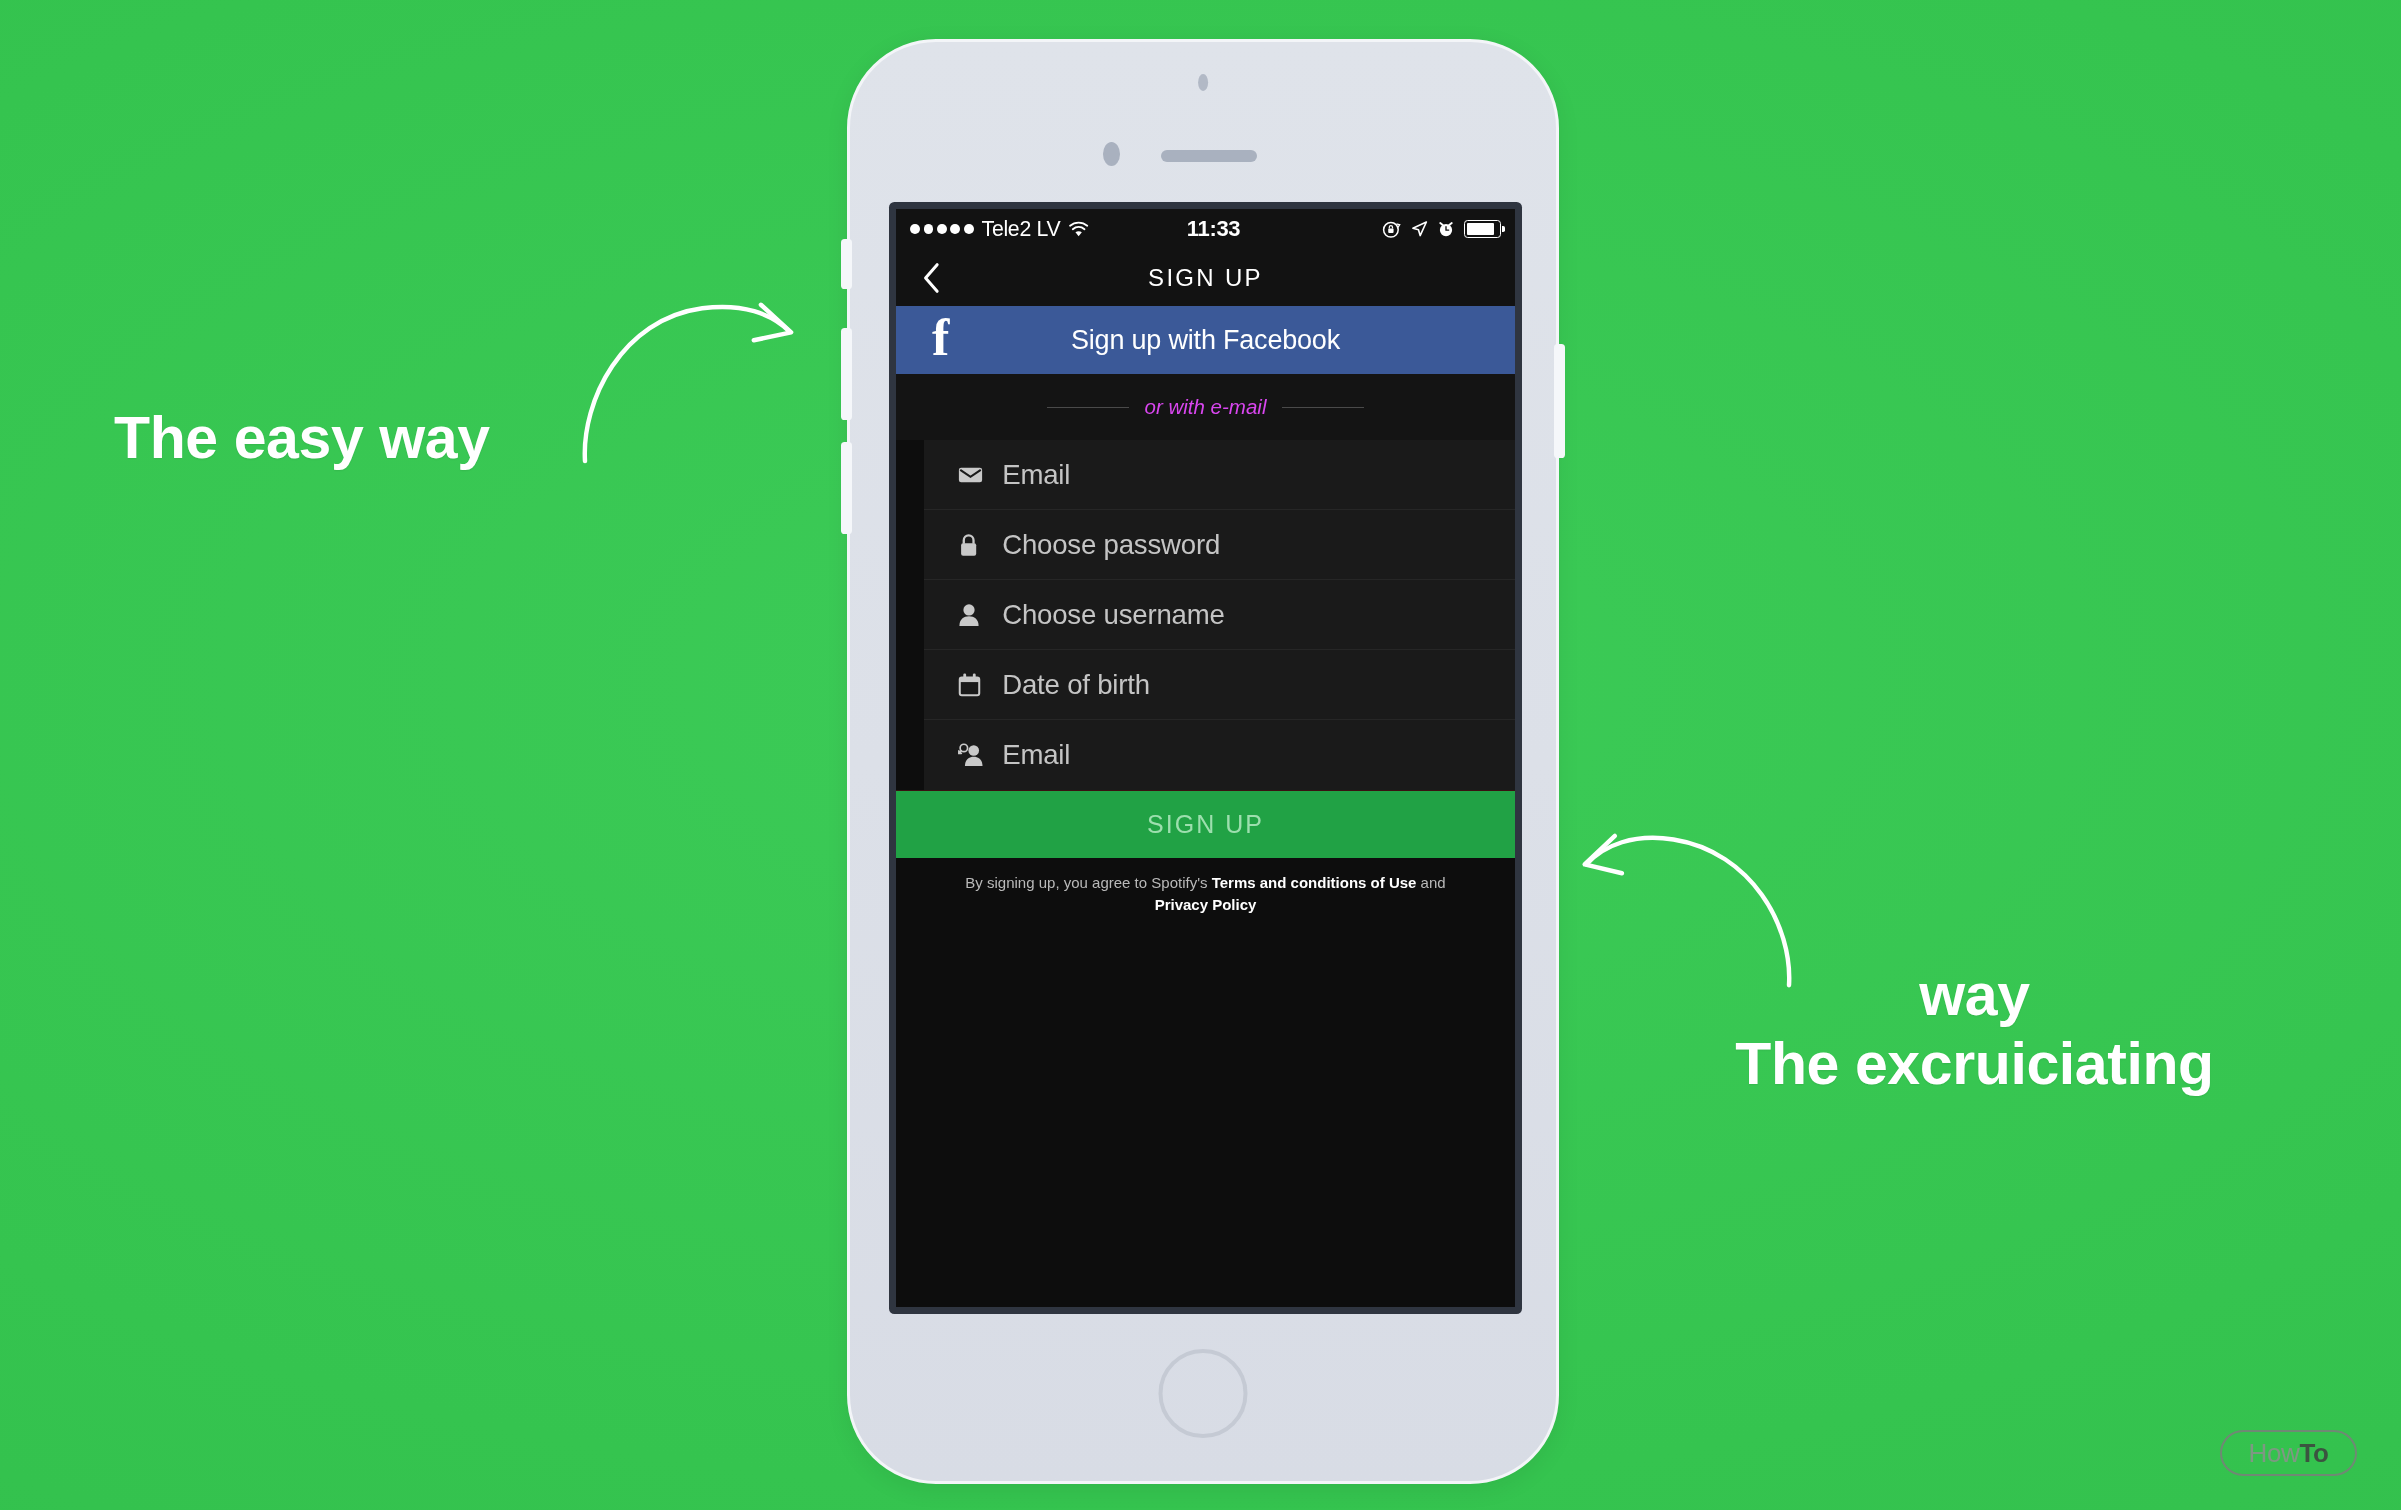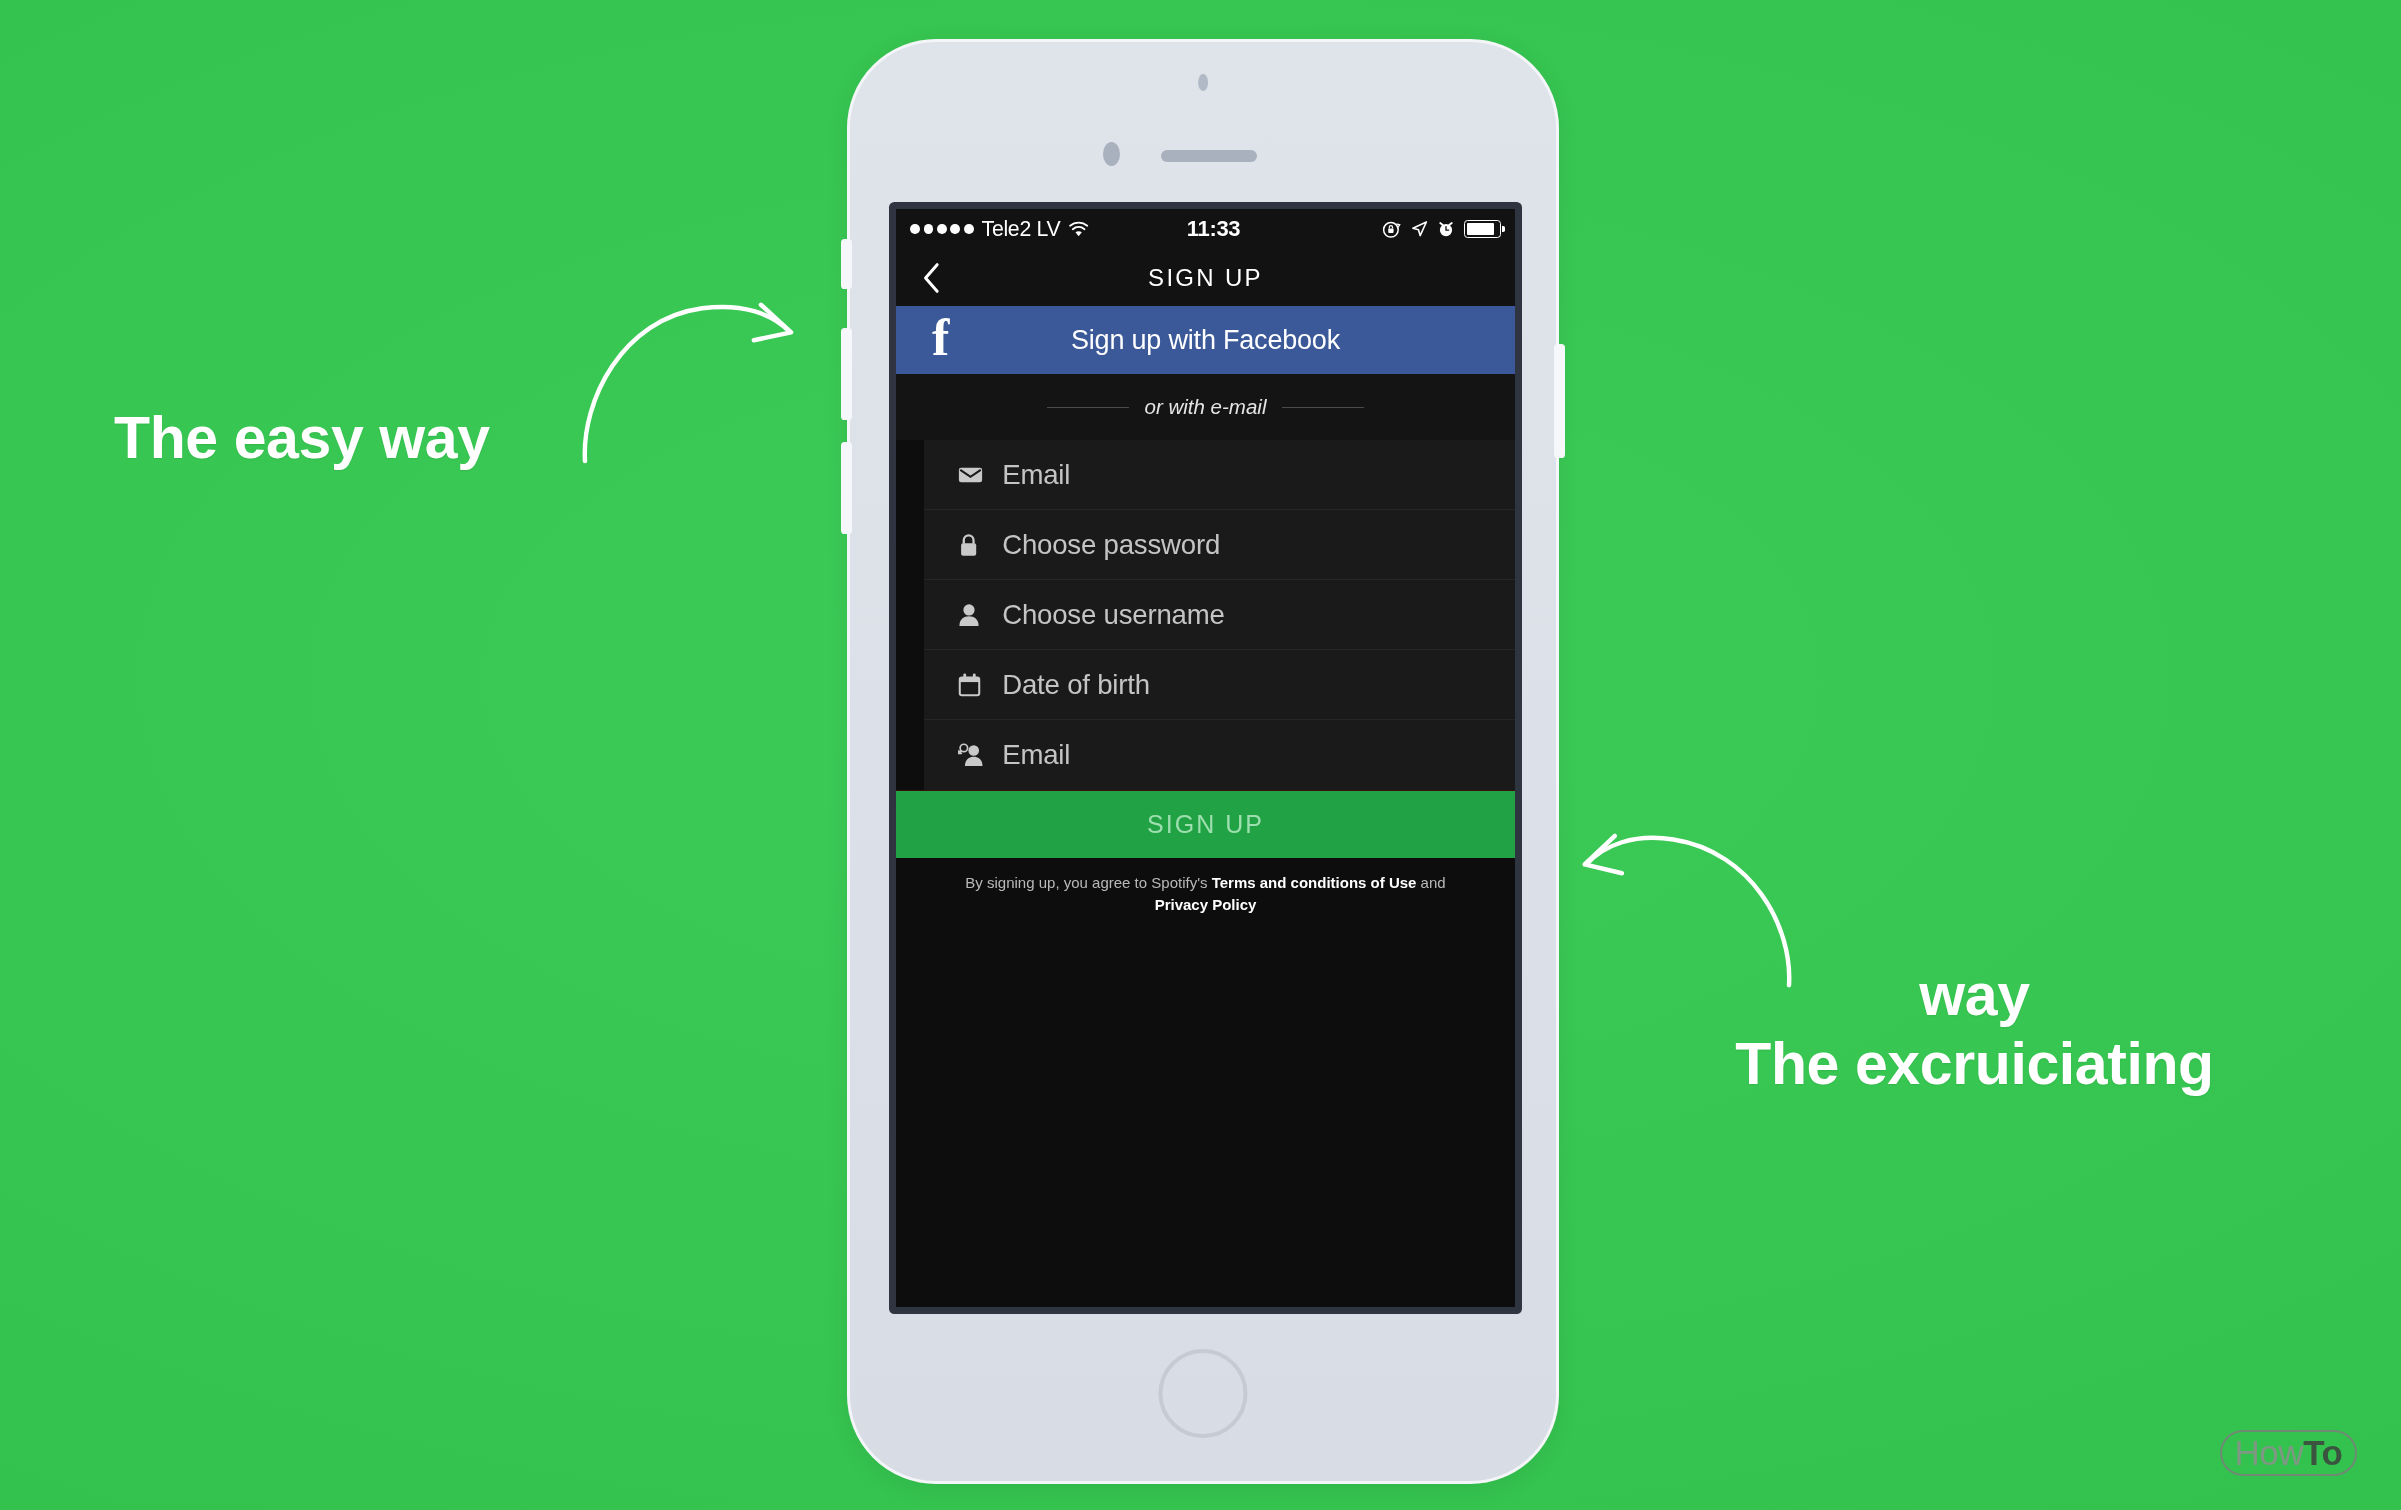--- a/index.html
+++ b/index.html
@@ -59,21 +59,21 @@
     position: absolute;
     right: 44px;
     bottom: 34px;
     width: 137px;
     height: 46px;
     border: 2.7px solid #7d7d7d;
     border-radius: 23px;
     display: flex;
     align-items: center;
     justify-content: center;
-    font-size: 35px;
+    font-size: 26px;
     letter-spacing: -0.4px;
     opacity: 0.82;
   }
   #watermark .wm-how { color: #8f8f8f; }
   #watermark .wm-to  { color: #3d3d3d; font-weight: bold; }
 
   
   #phone {
     position: absolute;
     left: 847px;
@@ -256,21 +256,21 @@
     display: flex;
     align-items: center;
     justify-content: center;
     gap: 16px;
   }
   #email-divider .rule {
     width: 82px; height: 0.9px;
     background: #4a4a4a;
   }
   #email-divider .dl {
-    color: #e5e5e5;
+    color: #d946ef;
     font-style: italic;
     font-size: 20.5px;
   }
 
   
   #form-fields { background: #1a1a1a; margin-left: 28px; }
   .field-row {
     height: 70px;
     display: flex;
     align-items: center;

